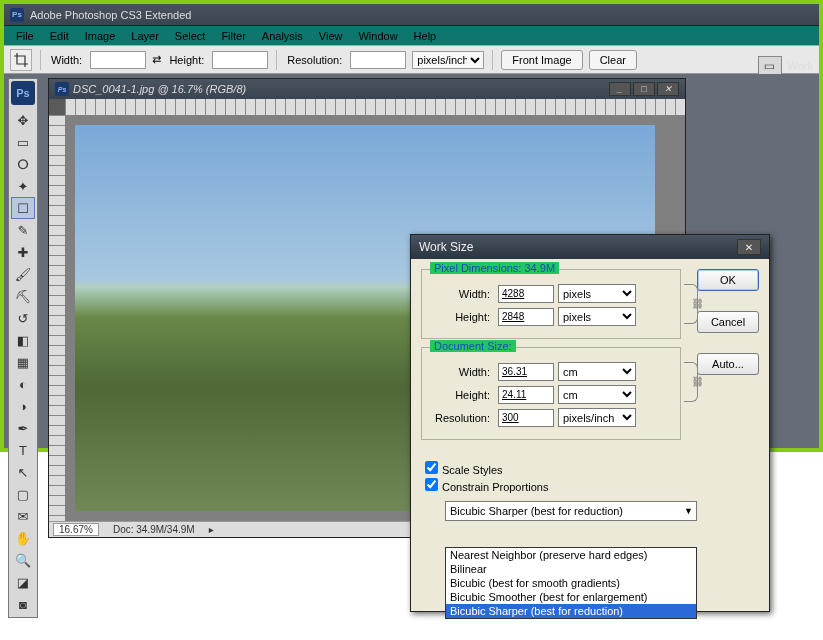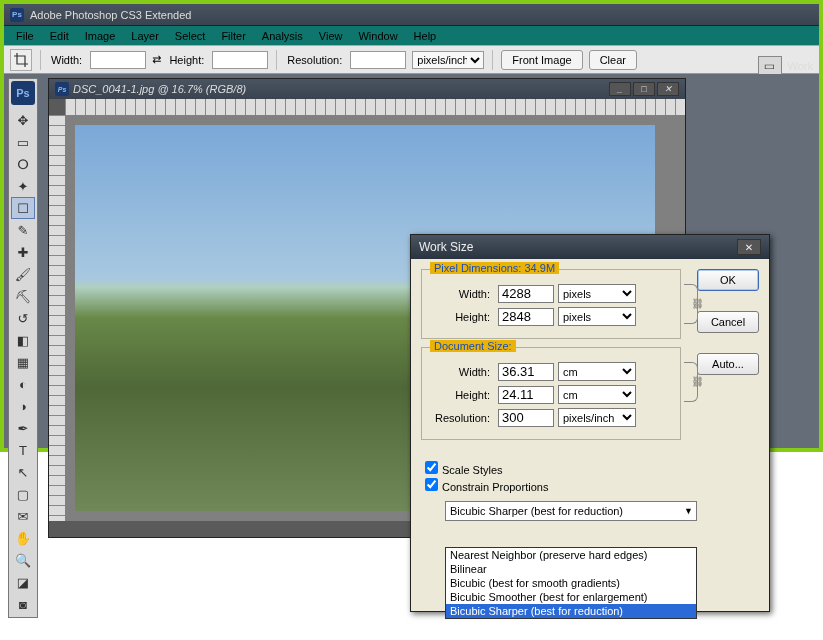--- a/index.html
+++ b/index.html
@@ -31,25 +31,25 @@
 .canvas-area { flex: 1; background: #808080; position: relative; overflow: hidden; }
 .photo { position: absolute; left: 10px; top: 10px; right: 30px; bottom: 10px; background: linear-gradient(to bottom,#7aa8d8 0%,#a8c8e0 40%,#b0d0c0 42%,#688848 50%,#506838 68%,#708858 100%); }
 .doc-status { background: #ddd; height: 16px; display: flex; align-items: center; font-size: 10px; padding: 0 4px; color: #333; gap: 14px; border-top: 1px solid #999; }
 .doc-status .zoom { border: 1px solid #999; background: #fff; padding: 0 5px; }
 .dialog { position: absolute; left: 406px; top: 160px; width: 360px; background: #ece9d8; border: 1px solid #222; box-shadow: 2px 2px 6px rgba(0,0,0,0.6); z-index: 10; }
 .dialog-title { background: linear-gradient(#4a5360,#2a3340); height: 24px; display: flex; align-items: center; padding: 0 8px; color: #eee; font-size: 12px; }
 .dialog-title .spacer { flex: 1; }
 .dialog-title .x { background: #555; border: 1px solid #333; width: 24px; height: 16px; display: flex; align-items: center; justify-content: center; color: #eee; font-size: 10px; }
 .dialog-body { padding: 10px 10px 0 10px; font-size: 11px; position: relative; }
 .fieldset { border: 1px solid #b0b0a0; margin-bottom: 8px; padding: 10px 8px 8px 8px; position: relative; width: 260px; }
-.fieldset .legend { position: absolute; top: -8px; left: 8px; background: #eab308; padding: 0 4px; color: #1a4db8; }
+.fieldset .legend { position: absolute; top: -8px; left: 8px; background: #22c55e; padding: 0 4px; color: #1a4db8; }
 .fieldset .legend .value { color: #1a4db8; }
 .row { display: flex; align-items: center; margin: 4px 0; gap: 4px; }
 .row .lbl { width: 60px; text-align: right; margin-right: 4px; }
-.row input.num { width: 56px; height: 18px; border: 1px solid #7a7a7a; font-size: 13px; padding: 0 3px; }
+.row input.num { width: 56px; height: 18px; border: 1px solid #7a7a7a; font-size: 10px; padding: 0 3px; text-decoration: underline; }
 .row select.unit { width: 78px; height: 19px; border: 1px solid #7a7a7a; background: #fff; font-size: 11px; }
 .link-bracket { position: absolute; right: -18px; top: 14px; width: 14px; height: 40px; border: 1px solid #888; border-left: none; border-radius: 0 6px 6px 0; }
 .link-icon { position: absolute; right: -24px; top: 28px; font-size: 10px; color: #555; }
 .dlg-buttons { position: absolute; right: 10px; top: 10px; display: flex; flex-direction: column; gap: 20px; }
 .dlg-buttons button { width: 62px; height: 22px; border: 1px solid #7a7a7a; background: linear-gradient(#fdfdfd,#e4e4e4); border-radius: 3px; font-size: 11px; }
 .dlg-buttons button.default { border: 1px solid #3a6ab8; box-shadow: 0 0 0 1px #aac8f0 inset; }
 .checks { margin: 21px 0 8px 4px; }
 .checks label { display: block; margin: 2px 0; }
 .checks input { margin-right: 4px; }
 .resample-select { width: 252px; height: 20px; border: 1px solid #7a7a7a; background: #fff; font-size: 11px; margin-left: 24px; display: flex; align-items: center; padding: 0 4px; position: relative; }
@@ -147,20 +147,25 @@
         <div class="wbtn">□</div>
         <div class="wbtn">✕</div>
       </div>
       <div class="ruler-h"></div>
       <div class="doc-body">
         <div class="ruler-v"></div>
         <div class="canvas-area">
           <div class="photo"></div>
         </div>
       </div>
+      <div class="doc-status">
+        <span class="zoom">16.67%</span>
+        <span>Doc: 34.9M/34.9M</span>
+        <span>▸</span>
+      </div>
     </div>
 
     <div class="dialog">
       <div class="dialog-title">
         <span>Work Size</span>
         <div class="spacer"></div>
         <div class="x">✕</div>
       </div>
       <div class="dialog-body">
 

